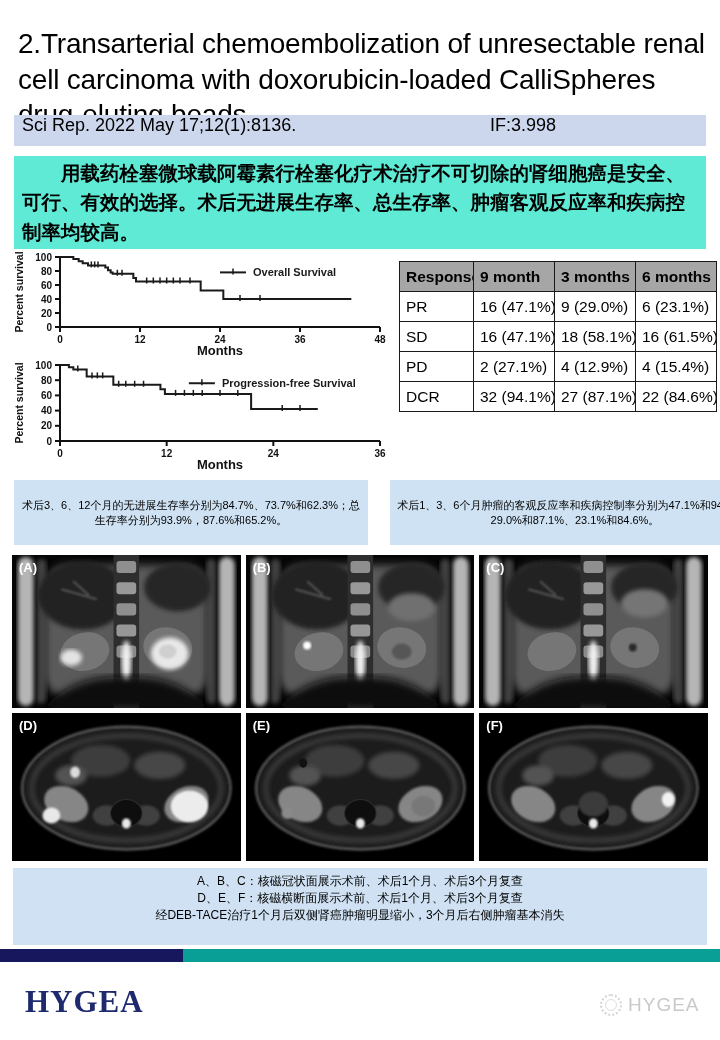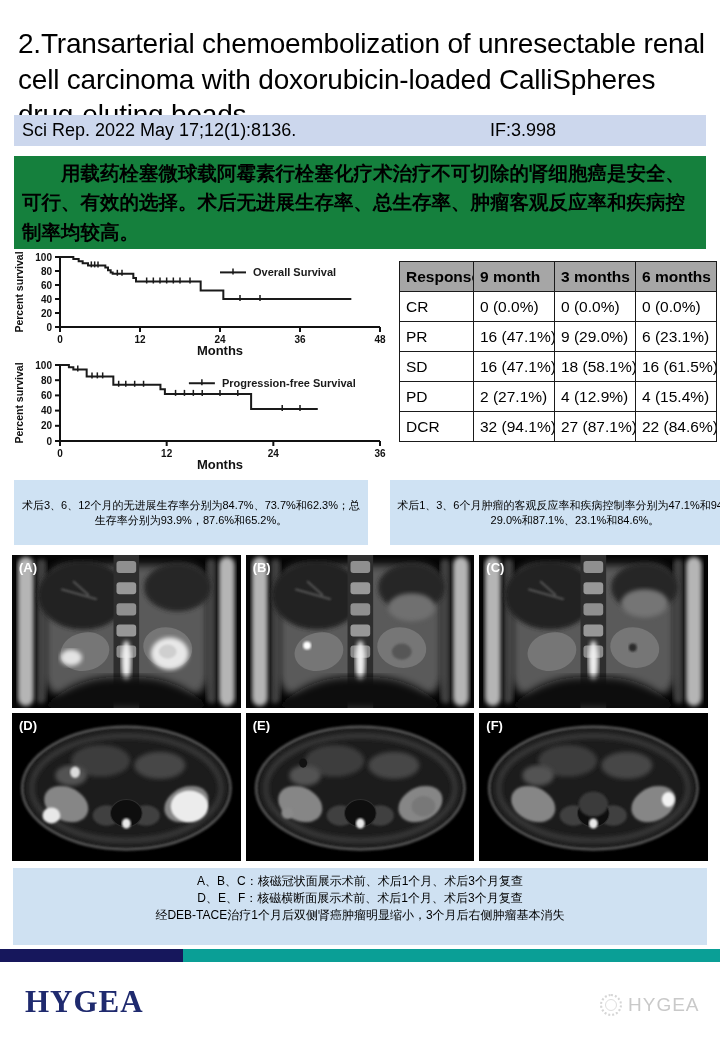--- a/index.html
+++ b/index.html
@@ -1,25 +1,25 @@
 <!DOCTYPE html>
 <html><head>
 <meta charset="utf-8">
 <style>
   *{box-sizing:border-box;margin:0;padding:0}
   html,body{width:720px;height:1040px}
   body{position:relative;background:#fff;font-family:"Liberation Sans",sans-serif;color:#000;overflow:hidden}
 
   .title{position:absolute;left:18px;top:26px;width:690px;font-size:28px;line-height:1.27;letter-spacing:-0.2px}
 
-  .cite-bar{position:absolute;left:14px;top:115px;width:692px;height:31px;background:#ccd7ed;display:flex;align-items:center;font-size:18px}
+  .cite-bar{position:absolute;left:14px;top:115px;width:692px;height:31px;background:#ccd7ed;display:flex;align-items:flex-start;font-size:18px}
   .cite-text{margin-left:8px}
   .if-text{position:absolute;left:476px}
 
-  .summary-box{position:absolute;left:14px;top:156px;width:692px;height:93px;background:#15803d;padding:3px 6px 0 8px}
+  .summary-box{position:absolute;left:14px;top:156px;width:692px;height:93px;background:#5eead4;padding:3px 6px 0 8px}
   .summary-box p{font-weight:700;font-size:19.5px;line-height:1.5;text-indent:2em}
 
   .chart{position:absolute;left:12px;background:#fff}
   #chart0{top:250px;width:380px;height:108px}
   #chart1{top:358px;width:380px;height:114px}
 
   .resp-table{position:absolute;left:399px;top:261px;width:318px;border-collapse:collapse;font-family:Liberation Sans, sans-serif;font-size:15.5px;table-layout:fixed}
   .resp-table th,.resp-table td{border:1.5px solid #1a1a1a;height:30px;padding-left:6px;text-align:left;overflow:hidden;white-space:nowrap}
   .resp-table th{background:#a6a6a6;font-weight:700}
   .resp-table td{font-weight:400}
@@ -216,26 +216,20 @@
   <thead>
     <tr>
       <th>Response</th>
       <th>9 month</th>
       <th>3 months</th>
       <th>6 months</th>
     </tr>
   </thead>
   <tbody>
     <tr>
-      <td>CR</td>
-      <td>0 (0.0%)</td>
-      <td>0 (0.0%)</td>
-      <td>0 (0.0%)</td>
-    </tr>
-    <tr>
       <td>PR</td>
       <td>16 (47.1%)</td>
       <td>9 (29.0%)</td>
       <td>6 (23.1%)</td>
     </tr>
     <tr>
       <td>SD</td>
       <td>16 (47.1%)</td>
       <td>18 (58.1%)</td>
       <td>16 (61.5%)</td>

